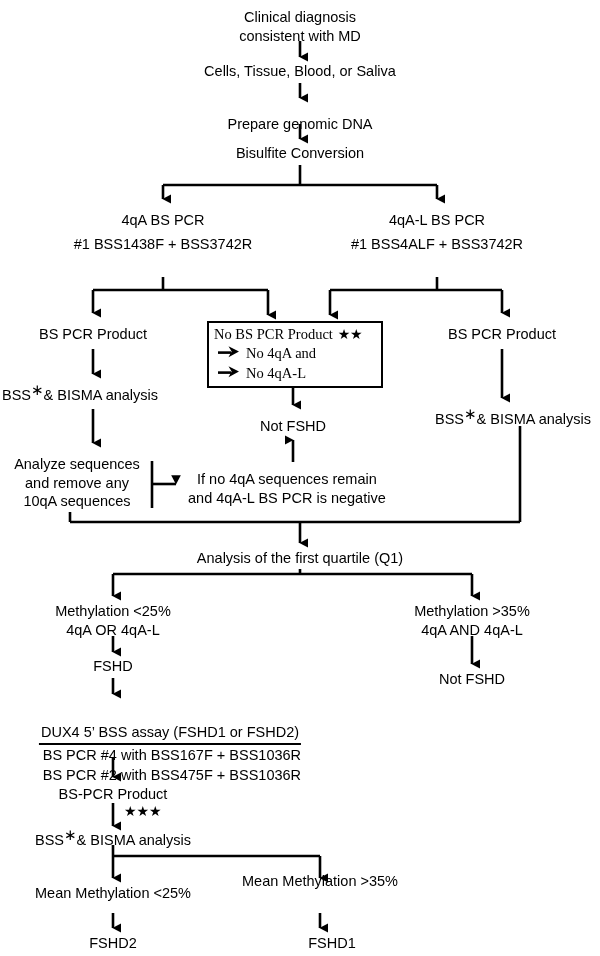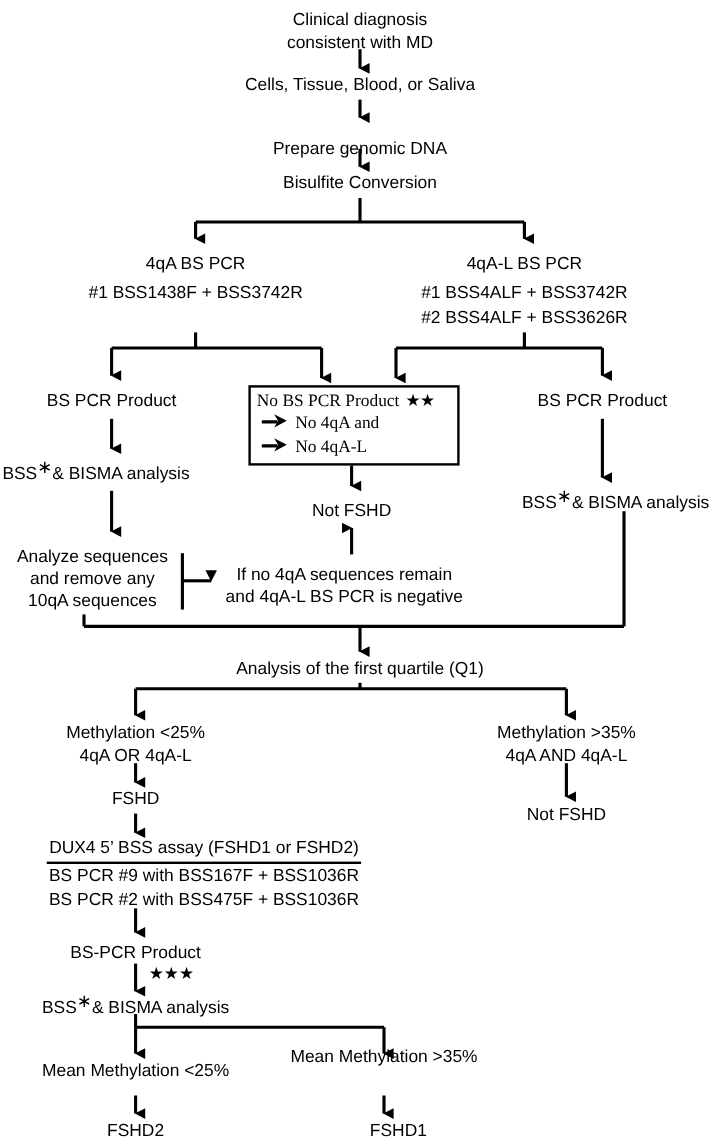--- a/index.html
+++ b/index.html
@@ -65,25 +65,26 @@
     padding-left: 4px;
   }
   .bullet-arrow {
     display: inline-block;
     width: 22px;
     height: 13px;
     flex: 0 0 auto;
   }
   .ruled {
     position: absolute;
-    text-align: center;
+    text-align: right;
     font-size: 14.5px;
     line-height: 1.3;
     white-space: nowrap;
     transform: translateX(-50%);
+    margin-top: 25px;
   }
   .ruled .title {
     border-bottom: 2.2px solid #000;
     padding: 0 2px 1px 2px;
     display: block;
   }
   .ruled .sub {
     display: block;
     padding-top: 1px;
   }
@@ -188,21 +189,20 @@
   <div class="node ctr" style="left:300px; top:144px;">Bisulfite Conversion</div>
 
   <div class="node ctr" style="left:163px; top:211px;">
     <span class="multi">4qA BS PCR</span>
     <span class="multi" style="padding-top:5px;">#1 BSS1438F + BSS3742R</span>
   </div>
 
   <div class="node ctr" style="left:437px; top:211px;">
     <span class="multi">4qA-L BS PCR</span>
     <span class="multi" style="padding-top:5px;">#1 BSS4ALF + BSS3742R</span>
-    <span class="multi" style="padding-top:3px;">#2 BSS4ALF + BSS3626R</span>
   </div>
 
   <div class="node ctr" style="left:93px; top:325px;">BS PCR Product</div>
 
   <div class="node ctr" style="left:502px; top:325px;">BS PCR Product</div>
 
   <div class="boxed" style="left:207px; top:321px; width:160px;font-family:Liberation Serif, serif;">
     <div>
       <span>No BS PCR Product</span><span class="stars" style="padding-left:5px;">★★</span>
     </div>
@@ -258,21 +258,21 @@
     <span class="multi">Methylation &gt;35%</span>
     <span class="multi">4qA AND 4qA-L</span>
   </div>
 
   <div class="node ctr" style="left:113px; top:657px;">FSHD</div>
 
   <div class="node ctr" style="left:472px; top:670px;">Not FSHD</div>
 
   <div class="ruled" style="left:170px; top:698px;">
     <span class="title">DUX4 5’ BSS assay (FSHD1 or FSHD2)</span>
-    <span class="sub">BS PCR #9 with BSS167F + BSS1036R</span>
+    <span class="sub">BS PCR #4 with BSS167F + BSS1036R</span>
     <span class="sub">BS PCR #2 with BSS475F + BSS1036R</span>
   </div>
 
   <div class="node ctr" style="left:113px; top:785px;">BS-PCR Product</div>
 
   <div class="node" style="left:124px; top:803px; font-size:14px;">★★★</div>
 
   <div class="node ctr" style="left:113px; top:831px;">
     <span>BSS</span><span class="sup">∗</span><span>&amp; BISMA analysis</span>
   </div>

